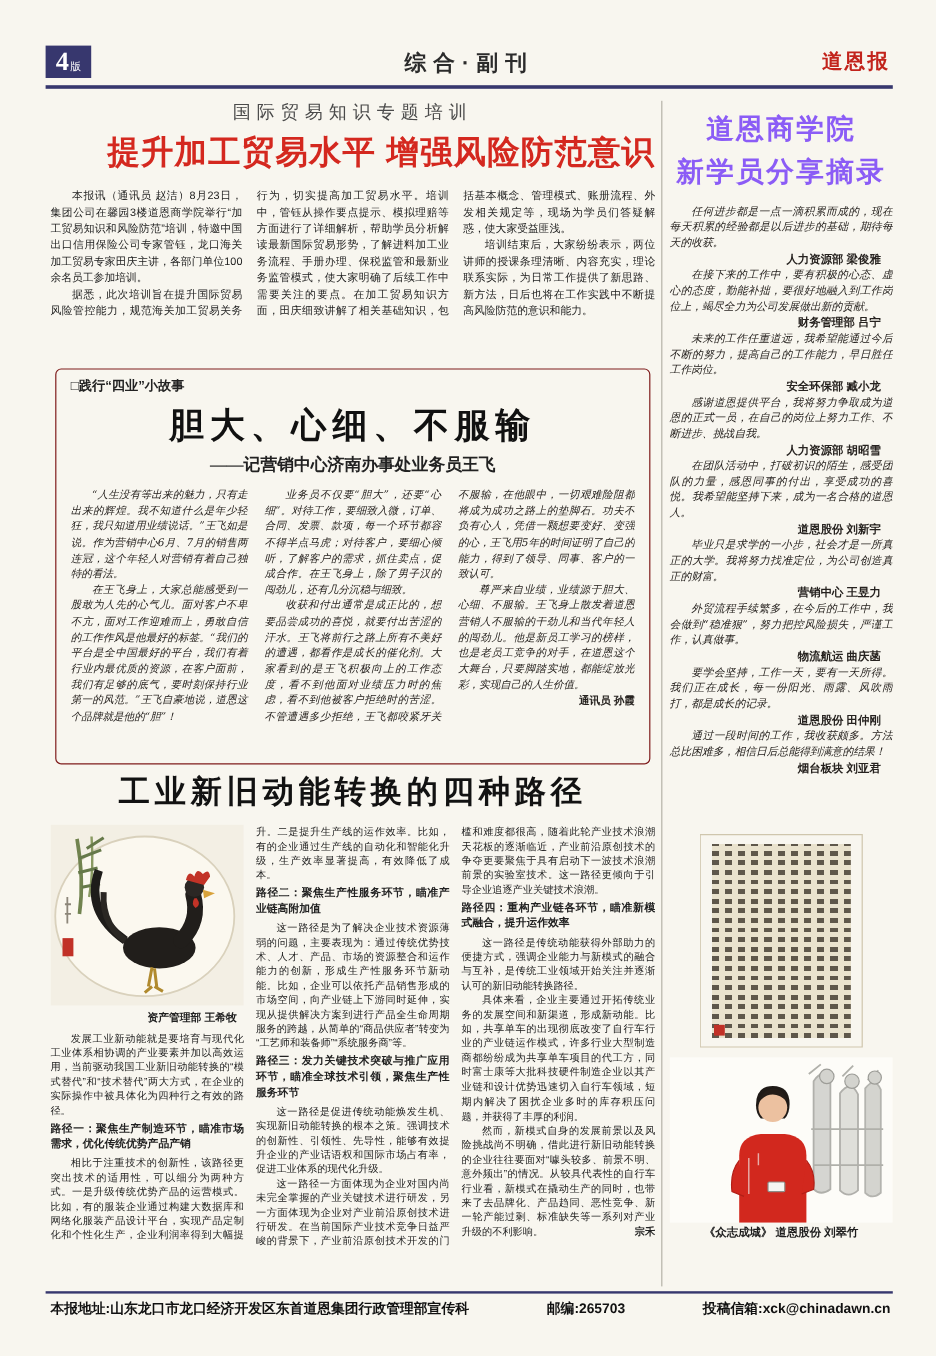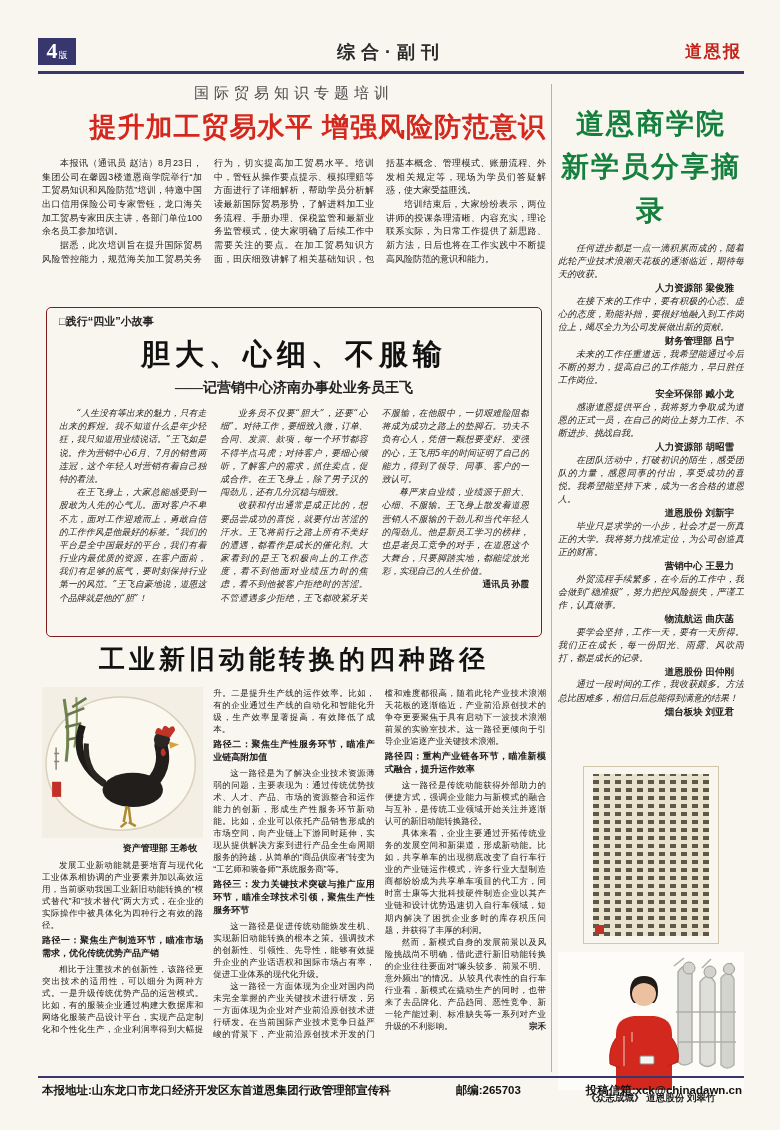--- a/index.html
+++ b/index.html
@@ -43,22 +43,22 @@
                  margin:0 0 10px;color:#121212;}
   .art2-body{height:382px;column-count:3;column-gap:10px;text-align:justify;overflow:hidden;
              font-size:8.5px;line-height:1.42;word-break:break-all;color:#222;}
   .subhead{font-weight:bold;font-size:9px;text-indent:0 !important;margin:3px 0 !important;
            break-inside:avoid;}
   .art-figure{break-inside:avoid;margin:0 0 2px;}
   .art-figure svg{display:block;width:100%;height:auto;}
   .fig-caption{font-size:9px;font-weight:bold;text-align:right;padding:2px 6px 4px 0;color:#222;}
   
   .rightcol{position:absolute;left:558px;top:86px;width:186px;}
-  .college-title{text-align:center;font-size:28px;font-weight:900;line-height:1.55;
-                 letter-spacing:2px;color:#15803d;margin:16px 0 10px;}
+  .college-title{text-align:center;font-size:23px;font-weight:900;line-height:1.55;
+                 letter-spacing:2px;color:#8b5cf6;margin:4px 0 10px;}
   .college-body{height:516px;overflow:hidden;text-align:justify;word-break:break-all;
                 font-size:9px;line-height:1.45;font-family:"DejaVu Serif",serif;
                 font-style:italic;color:#26221f;}
   .college-body p{margin:0;text-indent:2em;}
   .entry-author{font-style:normal;font-family:"Liberation Sans",sans-serif;font-weight:bold;
                 text-align:right;padding-right:10px;text-indent:0 !important;font-size:9.5px;}
   .calligraphy{position:relative;width:136px;height:178px;margin:8px auto 8px;
                background-color:#e9e2cd;
                background-image:
                  repeating-linear-gradient(90deg,transparent 0 6px,#e9e2cd 6px 11px),
@@ -156,21 +156,21 @@
   </div>
 
   <div class="rightcol">
     <div class="college-title">
       <div>道恩商学院</div>
       <div>新学员分享摘录</div>
     </div>
     <div class="college-body">
       <div>
 
-          <p>任何进步都是一点一滴积累而成的，随着此轮产业技术浪潮天花板的逐渐临近，期待每天的收获。</p>
+          <p>任何进步都是一点一滴积累而成的，现在每天积累的经验都是以后进步的基础，期待每天的收获。</p>
           <p class="entry-author">人力资源部 梁俊雅</p>
 
           <p>在接下来的工作中，要有积极的心态、虚心的态度，勤能补拙，要很好地融入到工作岗位上，竭尽全力为公司发展做出新的贡献。</p>
           <p class="entry-author">财务管理部 吕宁</p>
 
           <p>未来的工作任重道远，我希望能通过今后不断的努力，提高自己的工作能力，早日胜任工作岗位。</p>
           <p class="entry-author">安全环保部 臧小龙</p>
 
           <p>感谢道恩提供平台，我将努力争取成为道恩的正式一员，在自己的岗位上努力工作、不断进步、挑战自我。</p>
           <p class="entry-author">人力资源部 胡昭雪</p>

